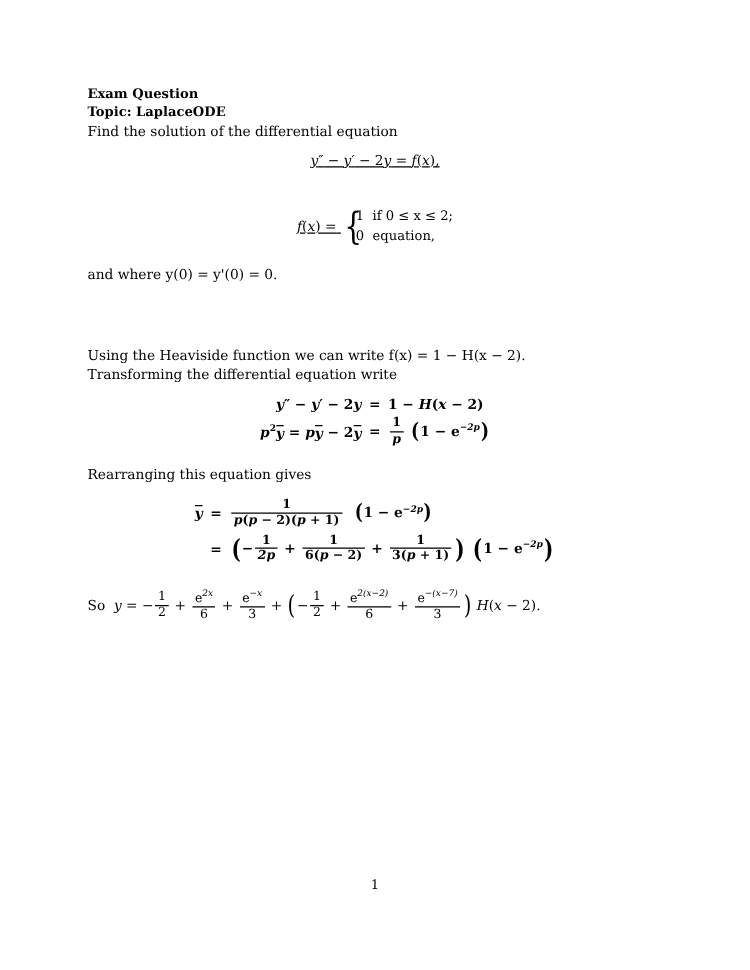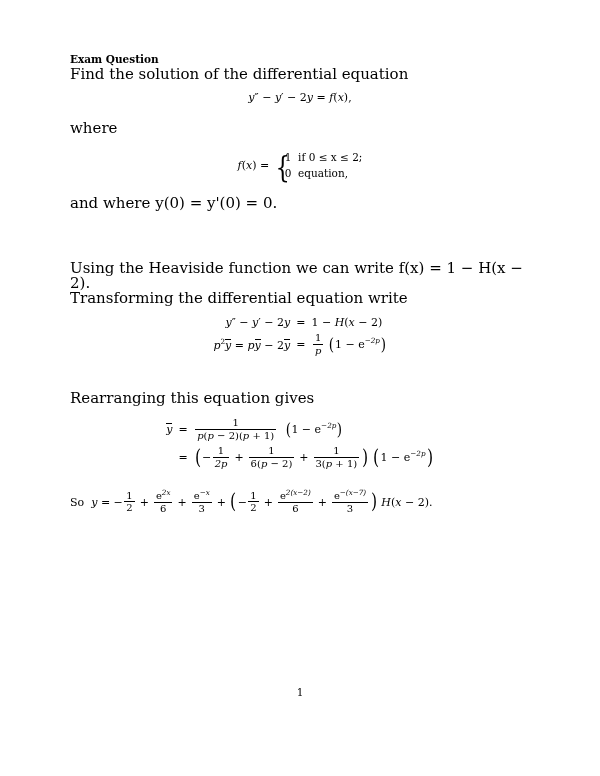--- a/index.html
+++ b/index.html
@@ -10,49 +10,50 @@
   body {
     width: 600px;
     height: 776px;
     position: relative;
     font-family: "DejaVu Serif", "Liberation Serif", serif;
     color: #000000;
     overflow: hidden;
   }
   .page {
     position: absolute;
-    left: 0; top: 0;
+    left: 0; top: 16px;
     width: 600px;
     height: 648px;
   }
   .content {
     position: absolute;
     left: 70px;
     top: 52px;
     width: 460px;
   }
   .line {
-    font-size: 15px;
+    font-size: 11px;
     line-height: 15px;
   }
   .bold {
     font-weight: bold;
     font-size: 10.5px;
     line-height: 15px;
   }
   .gap-sm { height: 8px; }
   .gap-md { height: 16px; }
   .gap-xl { height: 34px; }
 
   
   .display {
     text-align: center;
     font-family: "DejaVu Serif", "Liberation Serif", serif;
     font-size: 11px;
     margin: 9px 0;
+    text-decoration: underline;
   }
   .mathit { font-style: italic; }
   .mathrm { font-style: normal; }
   sup.e { font-size: 7.2px; vertical-align: super; font-style: italic; }
   .prime { font-style: normal; }
 
   
   .frac {
     display: inline-block;
     vertical-align: middle;
@@ -85,20 +86,21 @@
     line-height: 0.9;
     font-family: "DejaVu Serif", serif;
   }
   .cases .row { white-space: nowrap; }
 
   
   table.align {
     margin: 0 auto;
     border-collapse: collapse;
     font-size: 11px;
+    font-weight: bold;
   }
   table.align td {
     padding: 2px 3px;
     vertical-align: middle;
     white-space: nowrap;
   }
   td.lhs { text-align: right; }
   td.rel { text-align: center; padding: 2px 7px; }
   td.rhs { text-align: left; }
 
@@ -137,28 +139,28 @@
   }
   .indent-so { }
 </style>
 </head>
 <body>
 
 <div class="page">
   <div class="content">
 
     <div class="bold">Exam Question</div>
+    <div class="bold">Topic: LaplaceODE</div>
     <div class="line">Find the solution of the differential equation</div>
 
     <div class="display">
       <span class="mathit">y</span><span class="prime">″</span> − <span class="mathit">y</span><span class="prime">′</span> − 2<span class="mathit">y</span> = <span class="mathit">f</span>(<span class="mathit">x</span>),
     </div>
 
     <div class="gap-sm"></div>
-    <div class="line">where</div>
 
     <div class="display" style="margin-top:14px;margin-bottom:14px;">
       <span class="mathit" style="font-size:11px;">f</span><span style="font-size:11px;">(</span><span class="mathit" style="font-size:11px;">x</span><span style="font-size:11px;">) =</span>
       <span class="cases">
         <span class="brace">{</span>
         <span class="row">
           <span>1</span>&nbsp;&nbsp;<span>if  0 ≤ x ≤ 2;</span>
         </span><br>
         <span class="row">
           <span>0</span>&nbsp;&nbsp;<span>equation,</span>
@@ -194,21 +196,21 @@
           <span class="frac">
             <span class="num">1</span>
             <span class="den mathit">p</span>
           </span>
           <span class="paren-big">(</span>1 − <span class="mathrm">e</span><sup class="e">−2p</sup><span class="paren-big">)</span>
         </td>
       </tr>
     </tbody>
       </table>
 
-    <div class="line" style="margin-top:32px;">Rearranging this equation gives</div>
+    <div class="line" style="margin-top:12px;">Rearranging this equation gives</div>
 
     <table class="align" style="margin-top:10px;">
       <tbody>
           <tr>
         <td class="lhs">
           <span class="overbar"><span class="mathit">y</span></span>
         </td>
         <td class="rel">=</td>
         <td class="rhs">
           <span class="frac">

